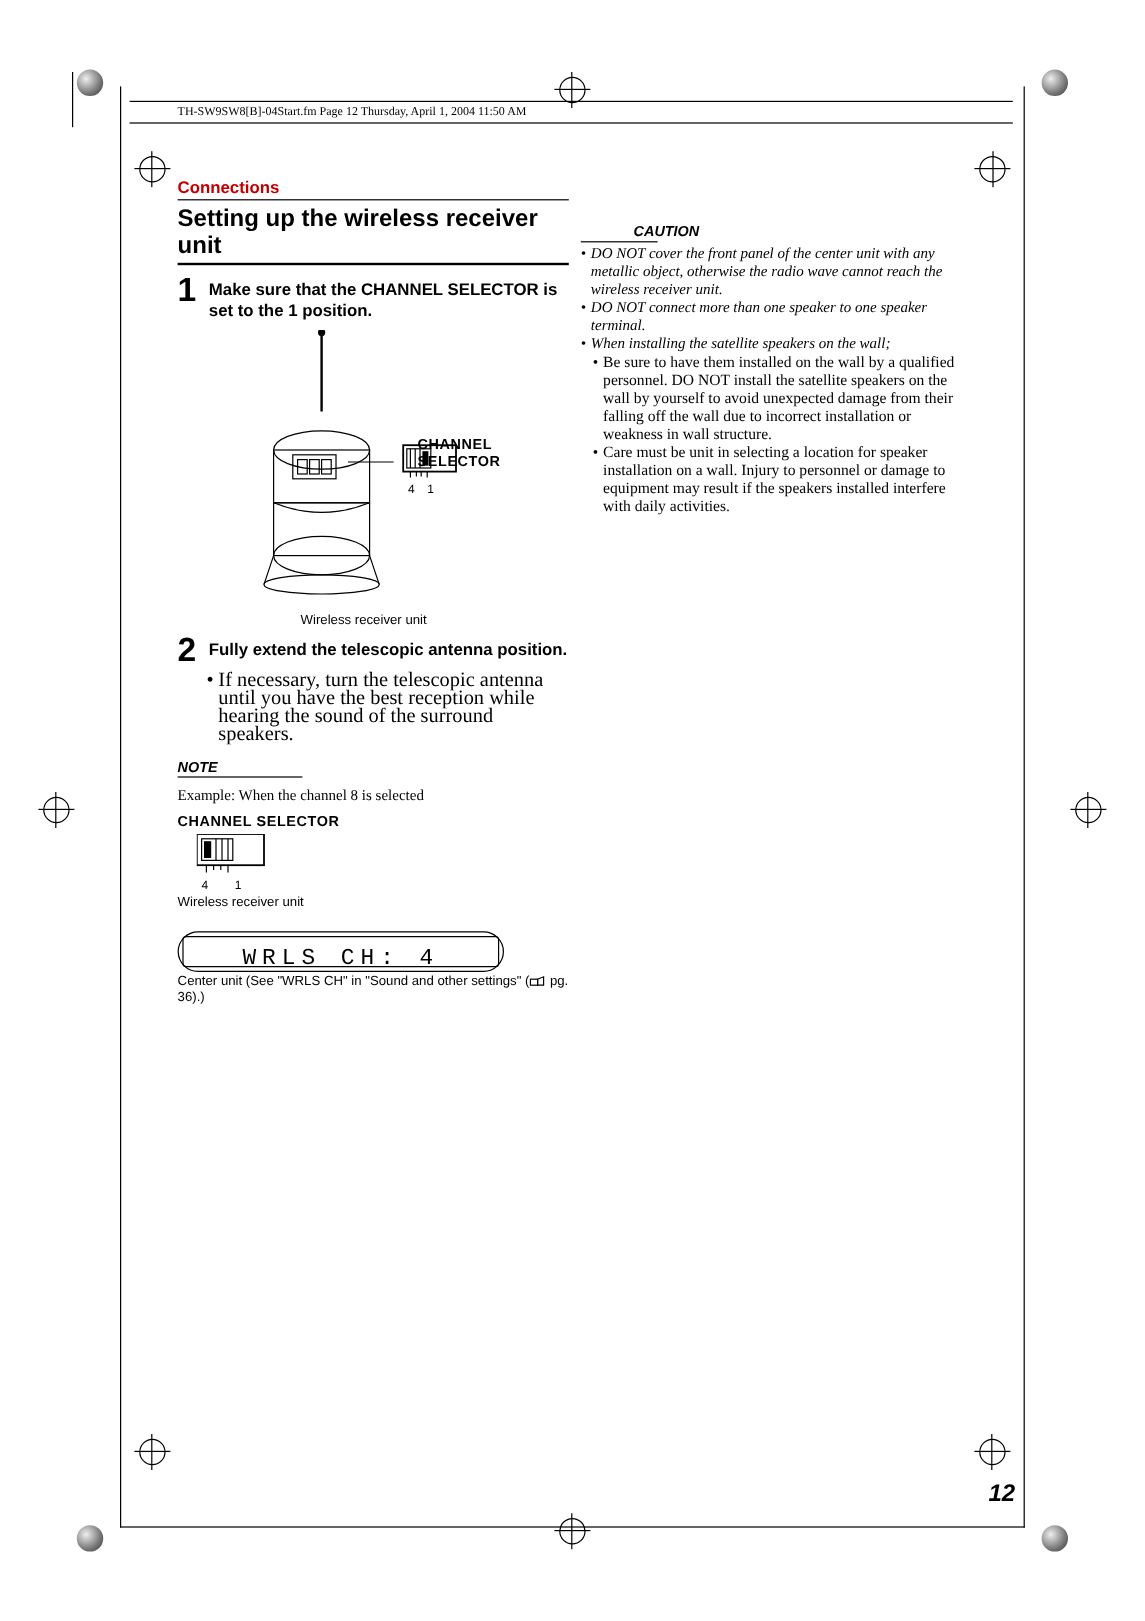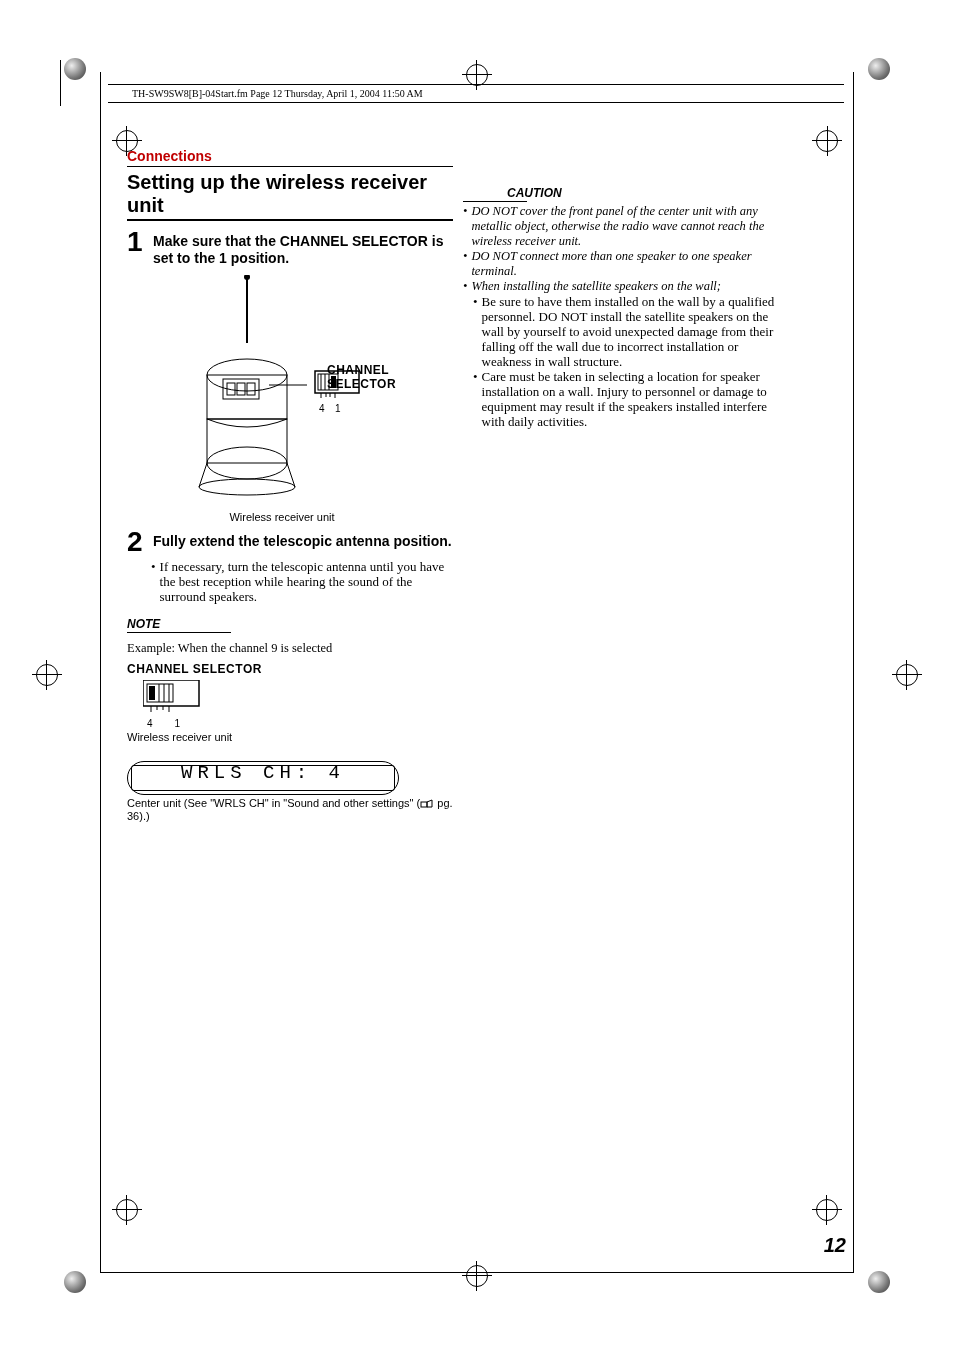--- a/index.html
+++ b/index.html
@@ -52,36 +52,36 @@
   .header-line {
     position: absolute;
     top: 84px;
     left: 108px;
     width: 736px;
     border-top: 1px solid #000;
   }
   .header-text {
     position: absolute;
     top: 88px;
-    left: 132px;
+    left: 148px;
     font-size: 10px;
     font-family: "Times New Roman", serif;
   }
   .header-bottom-line {
     position: absolute;
     top: 102px;
     left: 108px;
     width: 736px;
     border-top: 1px solid #000;
   }
 
   .content {
     position: absolute;
     top: 148px;
-    left: 127px;
+    left: 148px;
     width: 674px;
     display: flex;
     gap: 10px;
   }
   .col-left { width: 326px; }
   .col-right { width: 326px; }
 
   .section-label {
     font-family: Arial, Helvetica, sans-serif;
     font-weight: bold;
@@ -114,21 +114,21 @@
   }
   .step-text {
     font-family: Arial, Helvetica, sans-serif;
     font-weight: bold;
     font-size: 14px;
     line-height: 17px;
     padding-top: 4px;
   }
   .step-bullet {
     margin: 4px 0 13px 24px;
-    font-size: 13px;
+    font-size: 17px;
     line-height: 15px;
   }
   .step-bullet .b { display: flex; gap: 4px; }
   .step-bullet .dot::before { content: "•"; }
 
   .fig-wrap {
     margin: 8px 0 4px 50px;
     width: 220px;
   }
   .fig-caption {
@@ -181,21 +181,21 @@
   .selector-svg-wrap { margin-left:16px; }
   .sub-caption { font-family: Arial, Helvetica, sans-serif; font-size: 11px; margin-top:2px;}
   
   .lcd-box {
     margin-top: 18px;
     width: 270px;
     height: 32px;
     border: 1px solid #000;
     border-radius: 17px;
     position: relative;
-    display:flex; align-items:flex-start; justify-content:center;
+    display:flex; align-items:flex-end; justify-content:center;
   }
   .lcd-box::before {
     content:"";
     position:absolute; inset:3px;
     border:1px solid #000; border-radius:3px;
   }
   .lcd-text {
     font-family: "Courier New", monospace;
     font-size: 19px;
     letter-spacing: 5px;
@@ -322,21 +322,21 @@
     <div class="step-bullet">
       <div class="b">
           <span class="dot"></span>
           <span>If necessary, turn the telescopic antenna until you have the best reception while hearing the sound of the surround speakers.</span>
         </div>
     </div>
 
     <div class="note-head">NOTE</div>
     <div class="note-rule"></div>
 
-    <div class="example-line">Example: When the channel 9 is selected</div>
+    <div class="example-line">Example: When the channel 8 is selected</div>
     <div class="selector-label2">CHANNEL SELECTOR</div>
     <div class="selector-svg-wrap">
       <svg width="70" height="42" viewBox="0 0 70 42">
         <rect x="0" y="0" width="56" height="26" fill="none" stroke="#000" stroke-width="1.5"></rect>
         <rect x="4" y="4" width="26" height="18" fill="none" stroke="#000"></rect>
         <rect x="6" y="6" width="6" height="14" fill="#000"></rect>
         <line x1="16" y1="4" x2="16" y2="22" stroke="#000"></line>
         <line x1="21" y1="4" x2="21" y2="22" stroke="#000"></line>
         <line x1="26" y1="4" x2="26" y2="22" stroke="#000"></line>
         <line x1="8" y1="26" x2="8" y2="32" stroke="#000"></line>
@@ -374,19 +374,19 @@
         </li>
       <li>
           <span>When installing the satellite speakers on the wall;</span>
         </li>
     </ul>
     <ul class="note-sub-ul">
       <li>
           <span>Be sure to have them installed on the wall by a qualified personnel. DO NOT install the satellite speakers on the wall by yourself to avoid unexpected damage from their falling off the wall due to incorrect installation or weakness in wall structure.</span>
         </li>
       <li>
-          <span>Care must be taken in selecting a location for speaker installation on a wall. Injury to personnel or damage to equipment may result if the speakers installed interfere with daily activities.</span>
+          <span>Care must be unit in selecting a location for speaker installation on a wall. Injury to personnel or damage to equipment may result if the speakers installed interfere with daily activities.</span>
         </li>
     </ul>
   </div>
 </div>
 
 <div class="page-num">12</div>
 
 </body></html>

